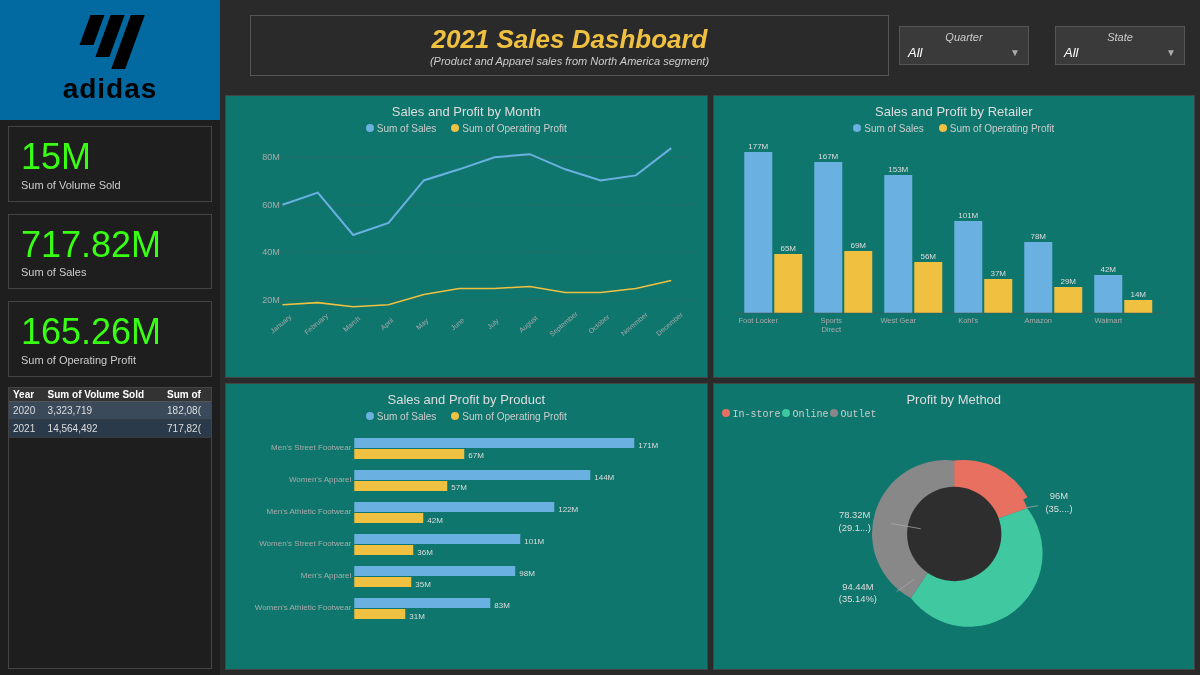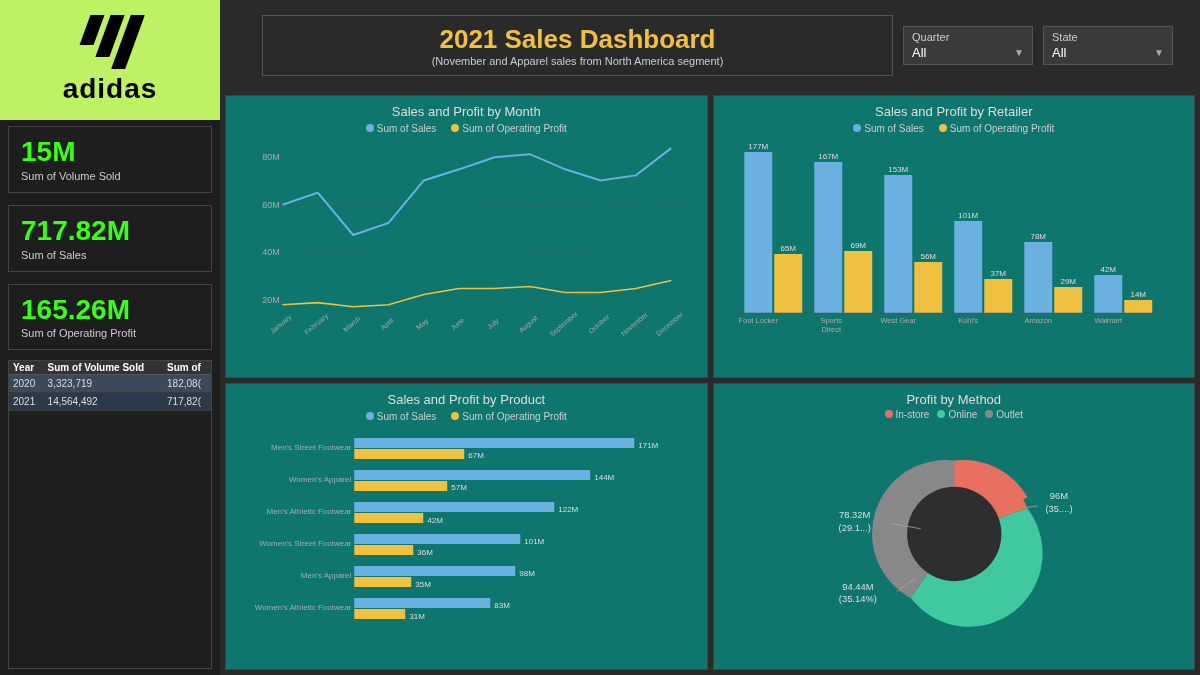--- a/index.html
+++ b/index.html
@@ -19,21 +19,21 @@
       height: 675px;
     }
     
     .sidebar {
       background: #1e1e1e;
       display: flex;
       flex-direction: column;
       padding: 0;
     }
     .logo-area {
-      background: #bef264;
+      background: #0369a1;
       display: flex;
       align-items: center;
       justify-content: center;
       height: 120px;
       padding: 10px;
     }
     .adidas-logo {
       display: flex;
       flex-direction: column;
       align-items: center;
@@ -57,22 +57,22 @@
       color: #000;
       letter-spacing: 1px;
     }
     .kpi-card {
       border: 1px solid #444;
       margin: 6px 8px;
       padding: 10px 12px;
       background: #1e1e1e;
     }
     .kpi-value {
-      font-size: 28px;
-      font-weight: bold;
+      font-size: 36px;
+      font-weight: normal;
       color: #39ff14;
       line-height: 1.1;
     }
     .kpi-label {
       font-size: 11px;
       color: #ccc;
       margin-top: 2px;
     }
     .table-section {
       margin: 4px 8px 6px;
@@ -103,42 +103,44 @@
     .main-content {
       display: grid;
       grid-template-rows: 90px 1fr 1fr;
       grid-template-columns: 1fr;
     }
     
     .header-row {
       display: flex;
       align-items: center;
       justify-content: space-between;
-      padding: 10px 27px;
+      padding: 10px 15px;
       background: #2a2a2a;
+      font-style: italic;
     }
     .header-title-box {
       flex: 1;
       text-align: center;
       border: 1px solid #555;
       padding: 8px 20px;
       margin: 0 10px;
     }
     .header-title {
       font-size: 26px;
       font-weight: bold;
       color: #f0c040;
     }
     .header-subtitle {
       font-size: 11px;
       color: #ccc;
     }
     .filter-controls {
       display: flex;
-      gap: 10px;
+      gap: 26px;
+      text-align: center;
     }
     .filter-group {
       display: flex;
       flex-direction: column;
       background: #3a3a3a;
       border: 1px solid #555;
       padding: 4px 8px;
       min-width: 130px;
     }
     .filter-label {
@@ -224,25 +226,25 @@
       position: relative;
     }
     .chart-title-small {
       text-align: center;
       font-size: 13px;
       color: #ddd;
       margin-bottom: 2px;
     }
     .donut-legend {
       display: flex;
-      gap: 8px;
-      justify-content: center;
+      gap: 1px;
       font-size: 10px;
       color: #ccc;
       margin-bottom: 4px;
+      font-family: Liberation Mono, monospace;
     }
   </style>
 </head>
 <body>
 
 <div class="dashboard">
 
   <div class="sidebar">
     <div class="logo-area">
       <div class="adidas-logo">
@@ -292,21 +294,21 @@
       </table>
     </div>
   </div>
 
   <div class="main-content">
 
     <div class="header-row">
       <div style="width:5px"></div>
       <div class="header-title-box">
         <div class="header-title">2021 Sales Dashboard</div>
-        <div class="header-subtitle">(November and Apparel sales from North America segment)</div>
+        <div class="header-subtitle">(Product and Apparel sales from North America segment)</div>
       </div>
       <div class="filter-controls">
         <div class="filter-group">
           <div class="filter-label">Quarter</div>
           <div class="filter-select">
             <span>All</span>
             <span class="filter-arrow">▼</span>
           </div>
         </div>
         <div class="filter-group">

